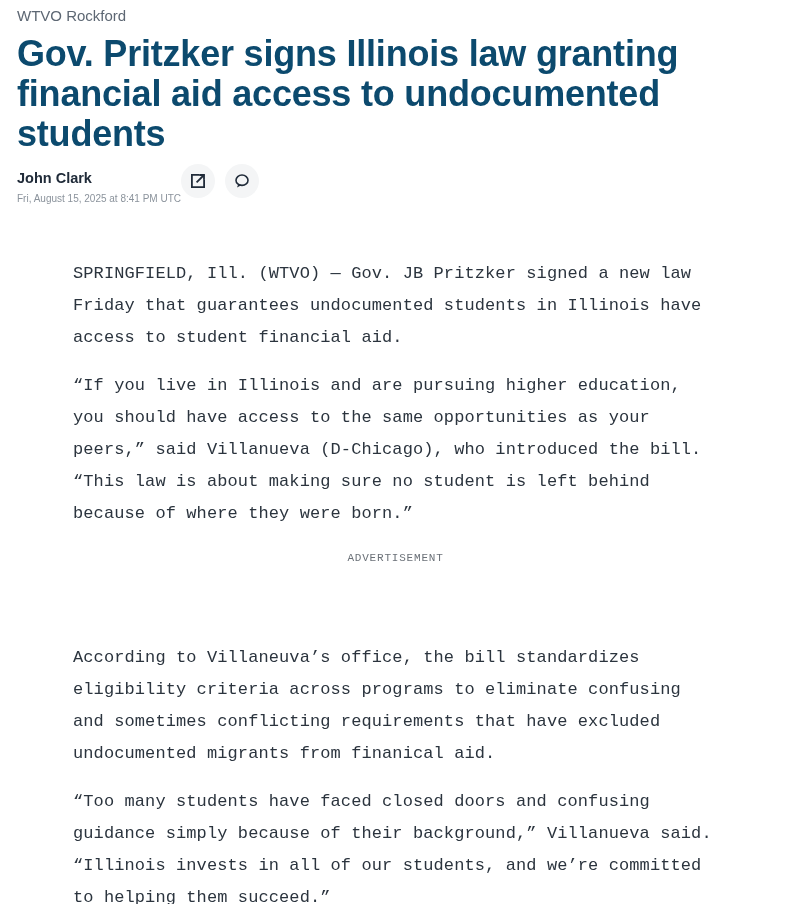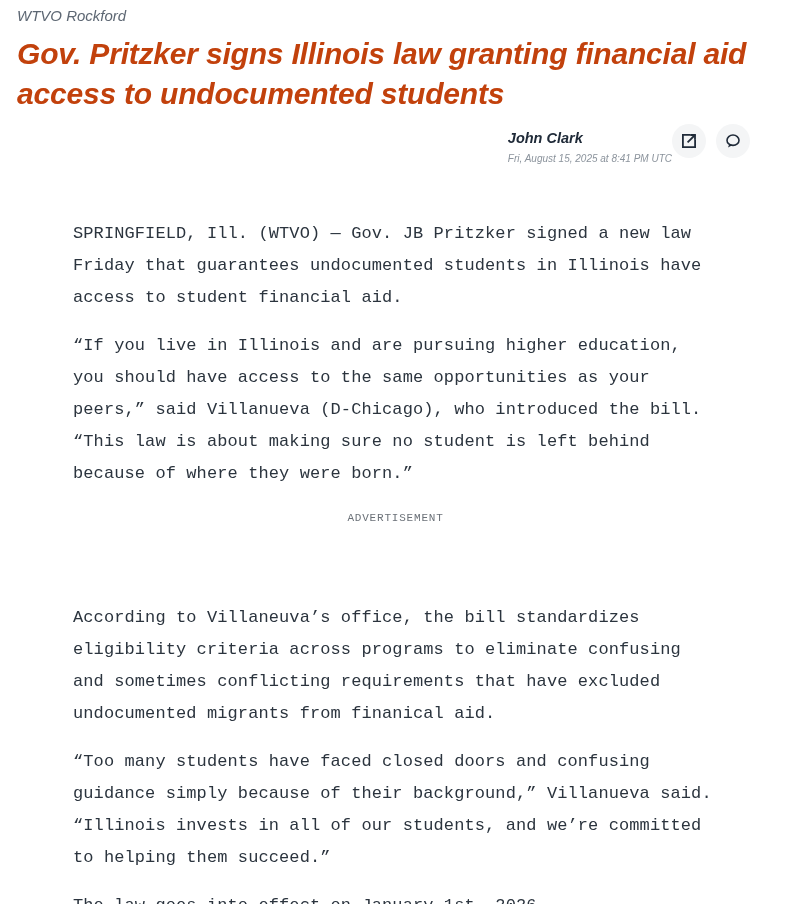--- a/index.html
+++ b/index.html
@@ -9,45 +9,44 @@
     background: #ffffff;
   }
   .page {
     width: 806px;
     height: 904px;
     background: #ffffff;
     overflow: hidden;
     position: relative;
   }
   .header {
-    padding: 6px 56px 0 17px;
-    font-style: italic;
+    padding: 6px 33px 0 17px;
   }
   .source {
     display: inline-block;
     font-size: 15px;
     line-height: 20px;
     font-weight: 500;
     color: #5d6773;
     margin-bottom: 8px;
     text-decoration: none;
     cursor: pointer;
   }
   h1.headline {
     margin: 0 0 14px 0;
-    font-size: 30px;
+    font-size: 36px;
     line-height: 40px;
     font-weight: 700;
-    color: #c2410c;
+    color: #0c4a6e;
     letter-spacing: -0.2px;
     max-width: 755px;
   }
   .meta-row {
     display: flex;
-    justify-content: flex-end;
+    justify-content: flex-start;
     align-items: flex-start;
   }
   .byline .author {
     font-size: 14.5px;
     font-weight: 700;
     color: #202b39;
     line-height: 21px;
   }
   .byline .date,
   .byline .read {

